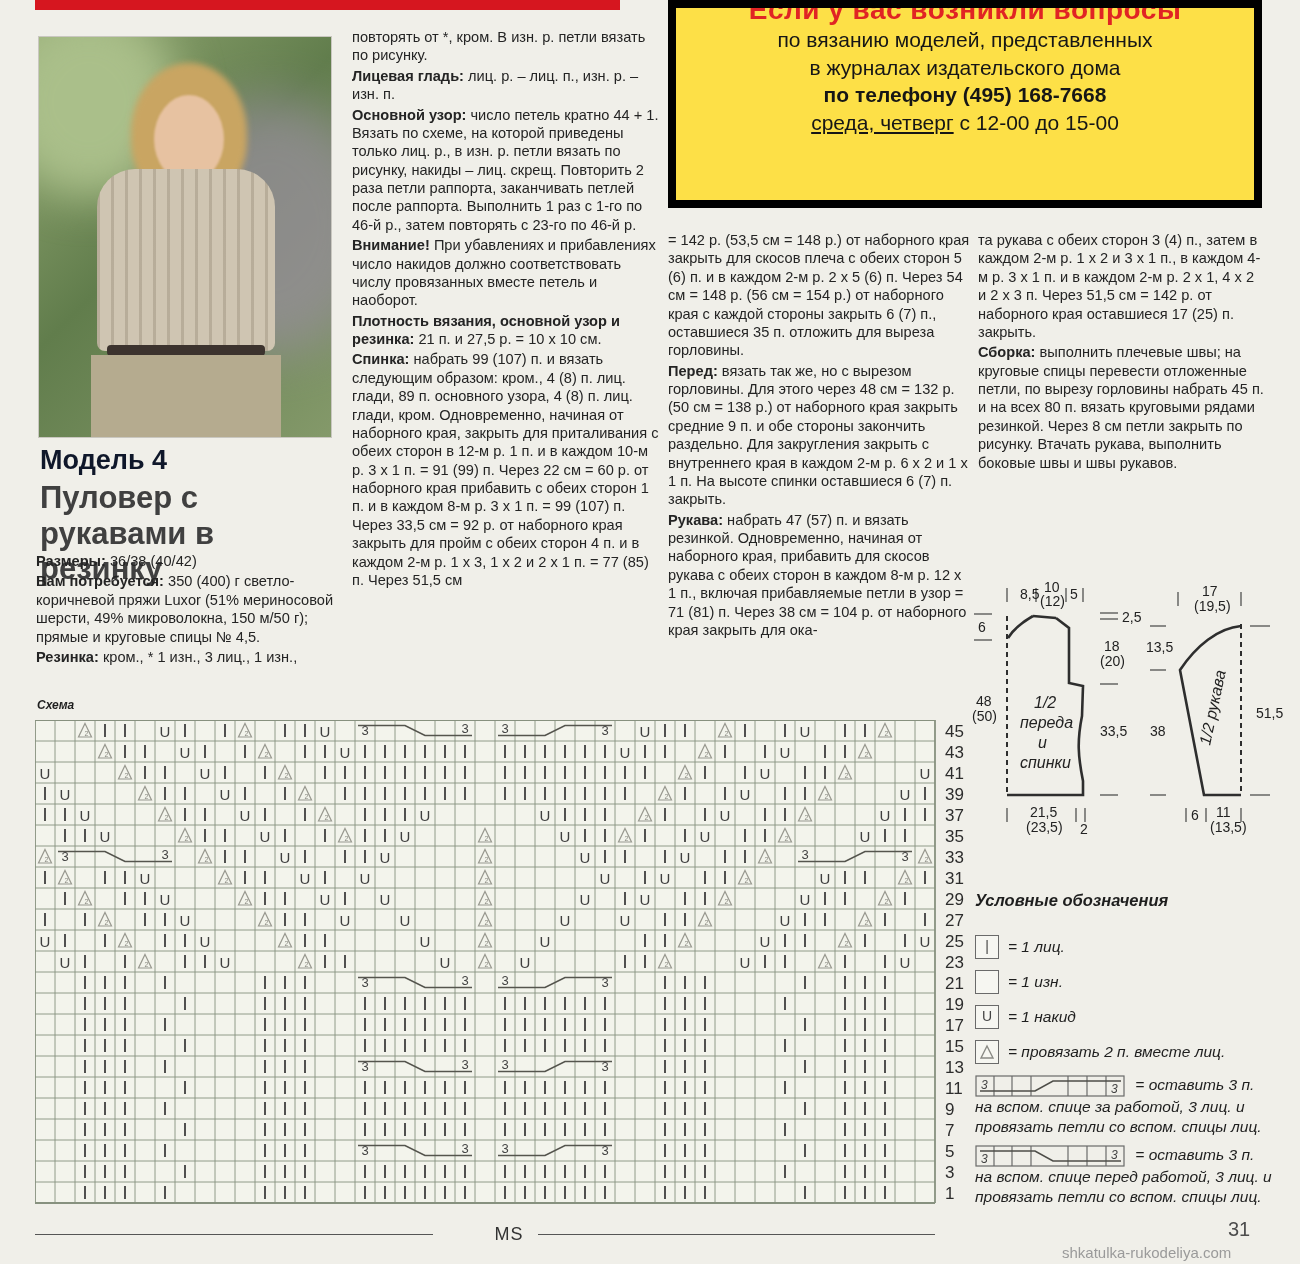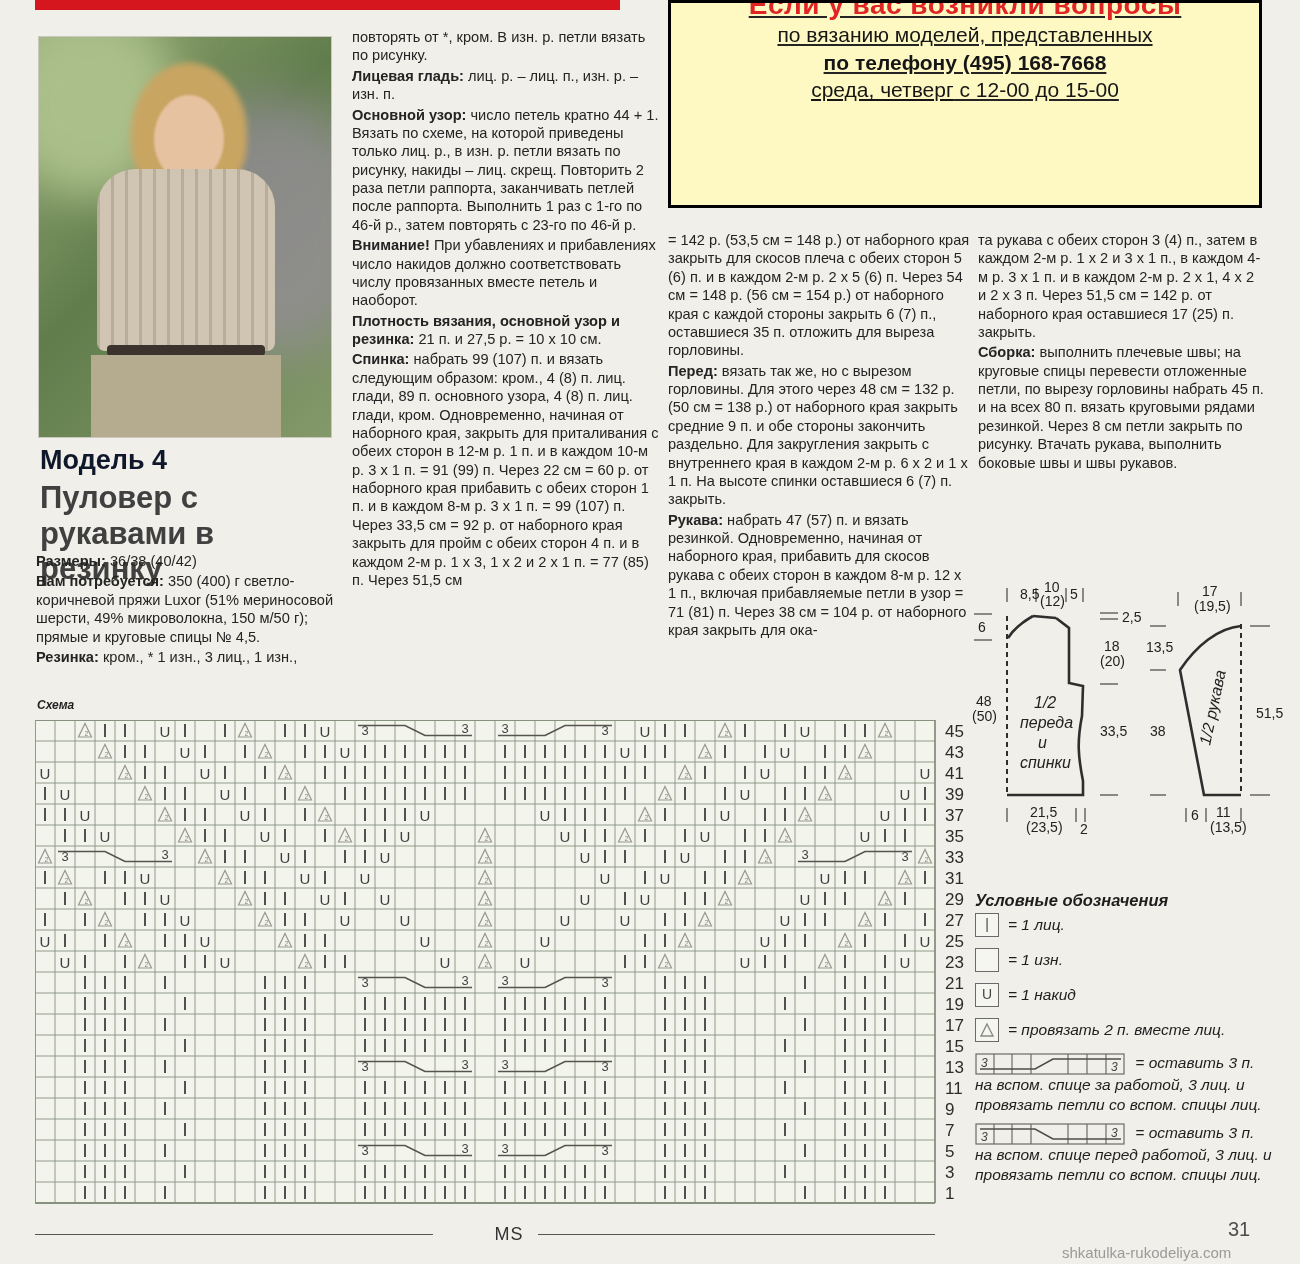--- a/index.html
+++ b/index.html
@@ -29,39 +29,39 @@
   .model-subtitle{left:40px;top:480px;width:250px;color:#404040;font-weight:bold;font-size:31px;line-height:1.15;}
   
   .txt{font-size:14.6px;line-height:1.26;text-align:left;}
   .txt p{margin:0 0 2px 0;}
   .txt b{font-weight:bold;}
   .col-left{left:36px;top:552px;width:302px;}
   .col-a{left:352px;top:28px;width:308px;}
   .col-b{left:668px;top:231px;width:305px;}
   .col-c{left:978px;top:231px;width:288px;}
   
-  .info-box{left:668px;top:0;width:594px;height:208px;border:3px solid #000000;background:#fef9c3;
-            box-sizing:border-box;text-align:center;overflow:hidden;padding-top:0;text-decoration:underline;}
+  .info-box{left:668px;top:0;width:594px;height:208px;border:8px solid #000000;background:#fde047;
+            box-sizing:border-box;text-align:center;overflow:hidden;padding-top:0;}
   .info-box .hd{color:#e02424;font-weight:bold;font-size:28px;margin-top:-14px;letter-spacing:.5px;}
   .info-box .ln{font-size:21px;line-height:1.32;color:#161616;}
   .info-box .bold{font-weight:bold;}
   .info-box .u{text-decoration:underline;}
   
   .schema-label{left:37px;top:698px;font-size:12px;font-weight:bold;font-style:italic;color:#1f1f1f;}
   
   .chart-wrap{left:35px;top:720px;}
   .ms-row{left:35px;top:1224px;width:900px;display:flex;align-items:center;gap:14px;color:#333;}
   .ms-row .rule{flex:1;border-top:1.6px solid #555;}
   .ms-row .ms{font-size:18px;letter-spacing:1px;margin-left:48px;}
   
   .schematics{left:958px;top:556px;}
   .schematics text{font-family:"Liberation Sans",sans-serif;fill:#222;}
   
   .legend{left:975px;top:890px;width:300px;font-size:15.5px;font-style:italic;color:#1e1e1e;line-height:1.28;}
-  .legend .title{font-weight:bold;font-size:16.5px;margin-bottom:2px;}
+  .legend .title{font-weight:bold;font-size:16.5px;margin-bottom:24px;}
   .legend .row{display:flex;align-items:center;gap:9px;margin-bottom:11px;}
   .legend .sym{width:22px;height:22px;border:1.6px solid #6a6a6a;display:flex;align-items:center;
                justify-content:center;flex:0 0 auto;font-style:normal;color:#444;font-size:14px;background:#f6f6f1;}
   .legend .cable-item{margin-bottom:8px;}
   .legend .cable-item svg{vertical-align:middle;margin-right:6px;}
   
   .page-num{left:1228px;top:1218px;font-size:20px;color:#4d4d4d;}
   .watermark{left:1062px;top:1244px;font-size:15px;color:#9a9a9a;}
 </style>
 </head>
@@ -77,20 +77,21 @@
     <div class="hair"></div>
     <div class="face"></div>
     <div class="sweater"></div>
     <div class="belt"></div>
     <div class="pants"></div>
   </div>
 
   <div class="abs info-box">
     <div class="hd">Если у вас возникли вопросы</div>
     <div class="ln">по вязанию моделей, представленных</div>
+    <div class="ln">в журналах издательского дома</div>
     <div class="ln bold">по телефону (495) 168-7668</div>
     <div class="ln"><span class="u">среда, четверг</span><span> с 12-00 до 15-00</span></div>
   </div>
 
   <div class="abs model-title">Модель 4</div>
   <div class="abs model-subtitle">Пуловер с рукавами в резинку</div>
 
   <div class="abs txt col-left">
       <p><b>Размеры: </b>36/38 (40/42)</p>
       <p><b>Вам потребуется: </b>350 (400) г светло-коричневой пряжи Luxor (51% мериносовой шерсти, 49% микроволокна, 150 м/50 г); прямые и круговые спицы № 4,5.</p>

